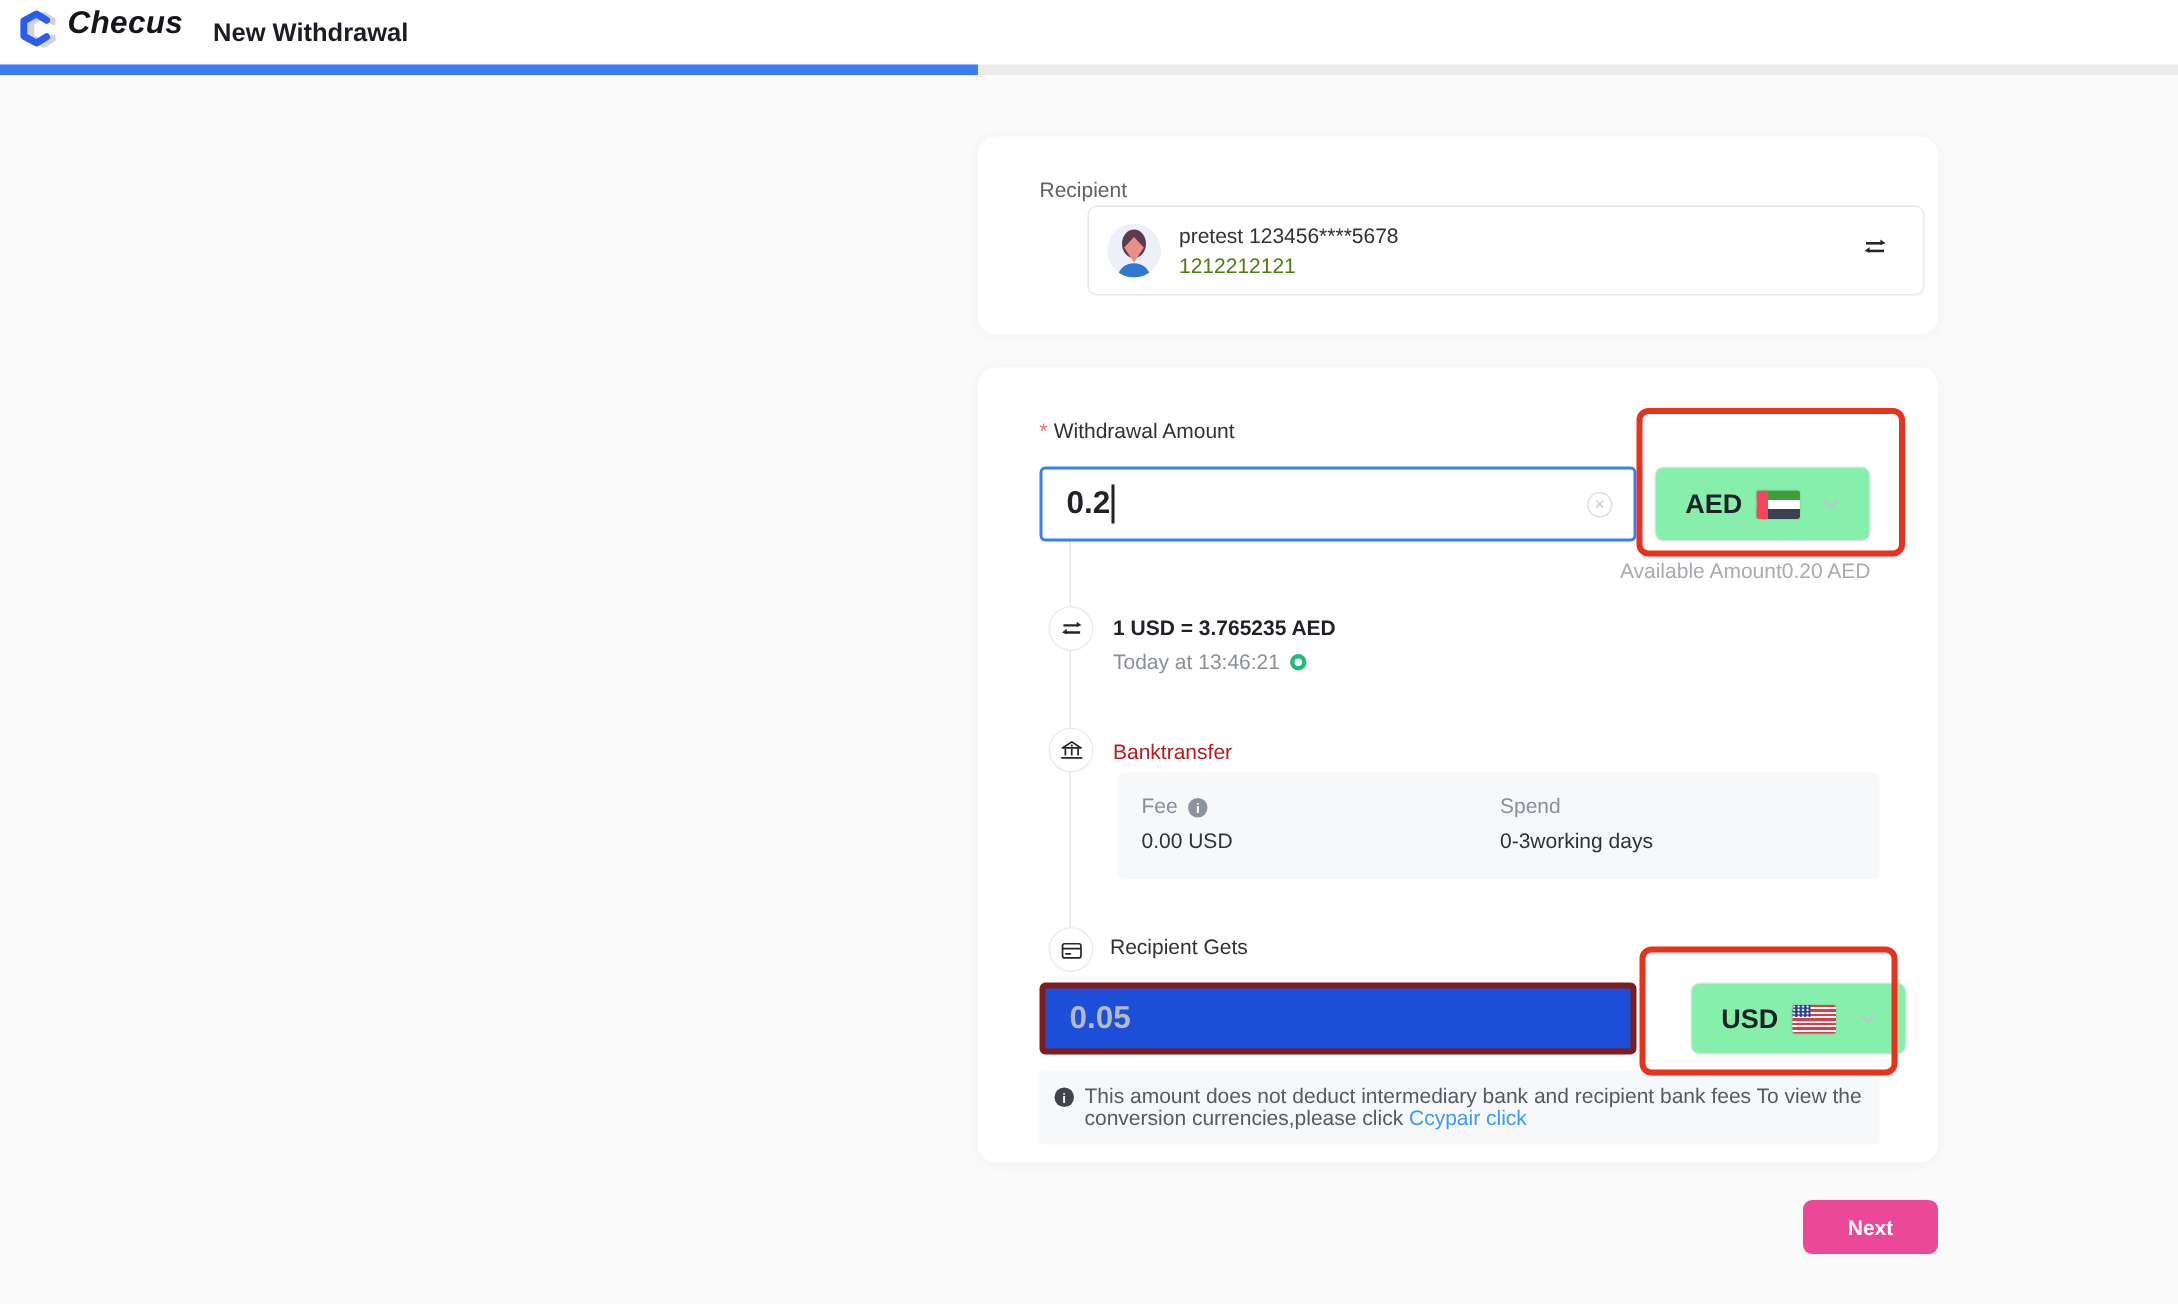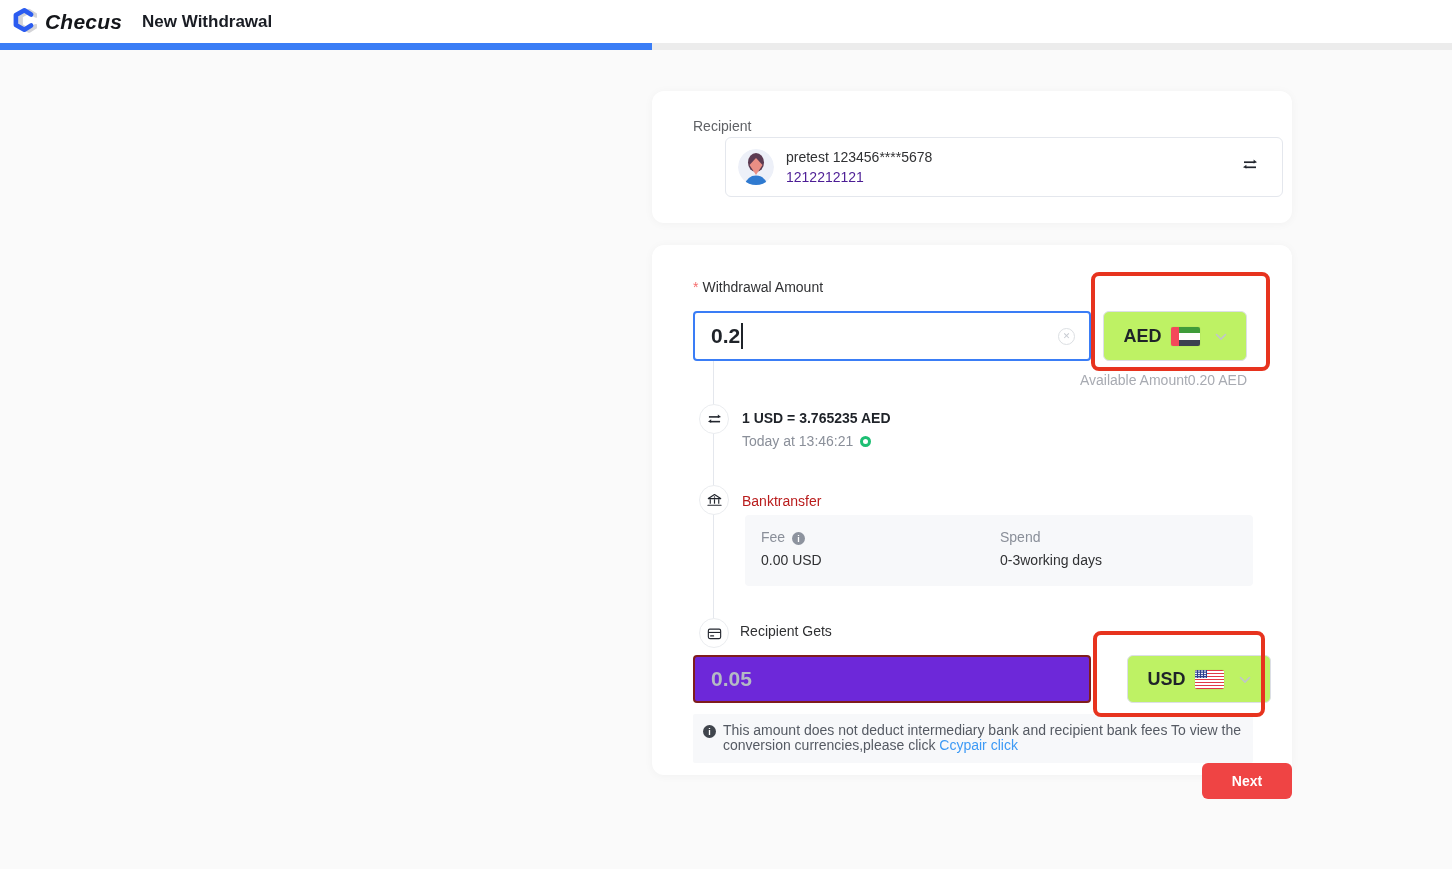--- a/index.html
+++ b/index.html
@@ -1,52 +1,52 @@
 <!DOCTYPE html>
 <html><head>
 <meta charset="utf-8">
 <style>
   * { margin:0; padding:0; box-sizing:border-box; }
   html,body { width:1452px; height:869px; }
   body { font-family:"Liberation Sans", sans-serif; background:#fafafa; position:relative; overflow:hidden; }
 
   
   .header { position:absolute; left:0; top:0; width:1452px; height:43px; background:#ffffff; display:flex; align-items:center; padding-left:10px; z-index:3; }
-  .brand { display:flex; align-items:center; gap:8px; }
+  .brand { display:flex; align-items:flex-start; gap:8px; }
   .brand-name { font-size:21px; font-weight:bold; font-style:italic; color:#14161a; letter-spacing:0.2px; }
   .page-title { font-size:17px; font-weight:bold; color:#1a1d24; margin-left:20px; }
 
   .progress-track { position:absolute; left:0; top:43px; width:1452px; height:7px; background:#ececec; z-index:3; }
   .progress-fill { position:absolute; left:0; top:0; height:7px; width:652px; background:#3a7df6; }
 
   
   .card { position:absolute; left:652px; width:640px; background:#ffffff; border-radius:12px; box-shadow:0 1px 10px rgba(0,0,0,0.04); }
   .card-recipient { top:91px; height:132px; }
   .card-form { top:245px; height:530px; }
 
   
   .recipient-label { position:absolute; left:41px; top:27px; font-size:14px; color:#606266; }
   .recipient-box { position:absolute; left:41px; top:46px; width:558px; height:60px; border:1px solid #e4e7ed; border-radius:6px; display:flex; align-items:center; padding:0 24px 0 12px;margin-left:32px; }
   .avatar { width:36px; height:36px; flex:0 0 36px; }
   .recipient-texts { margin-left:12px; display:flex; flex-direction:column; gap:4px; }
   .recipient-name { font-size:14px; color:#303133; }
-  .recipient-account { font-size:14px; color:#4c1d95; }
+  .recipient-account { font-size:14px; color:#4d7c0f; }
   .recipient-spacer { flex:1; }
 
   
   .field-label { position:absolute; left:41px; top:34px; font-size:14px; color:#303133; }
   .req-mark { color:#f56c6c; margin-right:4px; }
 
   .amount-input { position:absolute; left:41px; top:66px; width:398px; height:50px; background:#ffffff; border:2px solid #3a7df6; border-radius:4px; display:flex; align-items:center; padding:0 14px 0 16px; }
   .amount-value { font-size:21px; font-weight:bold; color:#1f2329; }
   .text-cursor { display:inline-block; width:2px; height:26px; background:#1f2329; margin-left:1px; }
   .amount-spacer { flex:1; }
   .clear-icon { width:17px; height:17px; border:1px solid #dcdfe3; border-radius:50%; color:#c6cad1; font-size:9px; display:flex; align-items:center; justify-content:center; }
 
-  .select { position:absolute; width:144px; background:#bef264; border:1px solid #dcdfe6; border-radius:6px; display:flex; align-items:center; justify-content:center; }
+  .select { position:absolute; width:144px; background:#86efac; border:1px solid #dcdfe6; border-radius:6px; display:flex; align-items:center; justify-content:center; }
   .select-from { left:451px; top:66px; height:50px; }
   .select-to { left:451px; top:410px; height:48px;margin-left:24px; }
   .ccy-code { font-size:18px; font-weight:bold; color:#1f2329; }
   .flag { width:29px; height:19px; border-radius:2px; margin-left:9px; position:relative; overflow:hidden; box-shadow:0 0 1px rgba(0,0,0,0.25); }
   .flag-aed { background-image:linear-gradient(90deg, #f4475a 0 8px, rgba(0,0,0,0) 8px), linear-gradient(180deg, #3f9c3a 0 33.3%, #ffffff 33.3% 66.6%, #3c4150 66.6% 100%); }
   .flag-usd { background:repeating-linear-gradient(180deg, #e03a47 0 1.5px, #ffffff 1.5px 3px); }
   .flag-usd::after { content:""; position:absolute; left:0; top:0; width:12px; height:8px; background-color:#2b3f8e; background-image:radial-gradient(circle at 1px 1px, #ffffff 0.6px, rgba(0,0,0,0) 0.9px); background-size:3px 2.3px; }
   .chevron { margin-left:15px; }
 
   .annotation-box { position:absolute; border:4px solid #e7331e; border-radius:8px; z-index:6; pointer-events:none; }
@@ -69,29 +69,29 @@
   .method-label { position:absolute; left:90px; top:248px; font-size:14px; color:#b91c1c; }
 
   .fee-box { position:absolute; left:93px; top:270px; width:508px; height:71px; background:#f7f8fa; border-radius:4px; }
   .fee-col1 { position:absolute; left:16px; top:14px; }
   .fee-col2 { position:absolute; left:255px; top:14px; }
   .fee-label-row { display:flex; align-items:flex-end; gap:7px; font-size:14px; color:#8a8f99; }
   .fee-value { margin-top:7px; font-size:14px; color:#303133; }
   .info-dot { width:13px; height:13px; border-radius:50%; background:#8d939e; color:#ffffff; font-size:9px; font-weight:bold; display:flex; align-items:center; justify-content:center; }
 
   .gets-label { position:absolute; left:88px; top:378px; font-size:14px; color:#303133; }
-  .gets-input { position:absolute; left:41px; top:410px; width:398px; height:48px; background:#6d28d9; border:2px solid #7f1d1d; border-radius:4px; display:flex; align-items:center; padding-left:16px; }
+  .gets-input { position:absolute; left:41px; top:410px; width:398px; height:48px; background:#1d4ed8; border:4px solid #7f1d1d; border-radius:4px; display:flex; align-items:center; padding-left:16px; }
   .gets-value { font-size:21px; font-weight:bold; color:#b4bac4; }
 
   .note-box { position:absolute; left:41px; top:469px; width:560px; height:49px; background:#f7f8fa; border-radius:2px; }
   .note-icon { position:absolute; left:10px; top:11px; width:13px; height:13px; border-radius:50%; background:#40454d; color:#ffffff; font-size:9px; font-weight:bold; display:flex; align-items:center; justify-content:center; }
   .note-text { position:absolute; left:30px; top:9px; width:522px; font-size:14px; line-height:15px; color:#555a63; }
   .note-link { color:#3d9af5; cursor:pointer; }
 
-  .next-button { position:absolute; left:1202px; top:763px; width:90px; height:36px; background:#ef4444; border:none; border-radius:6px; color:#ffffff; font-size:14px; font-weight:bold; font-family:"Liberation Sans", sans-serif; cursor:pointer; }
+  .next-button { position:absolute; left:1202px; top:800px; width:90px; height:36px; background:#ec4899; border:none; border-radius:6px; color:#ffffff; font-size:14px; font-weight:bold; font-family:"Liberation Sans", sans-serif; cursor:pointer; }
 </style>
 </head>
 <body>
 
 <div class="header">
   <div class="brand">
     <span>
       <svg width="27" height="30" viewBox="0 0 32 32">
         <polyline points="27,10 19,5 9,10.5 9,22.5 19,28 27,23" fill="none" stroke="#d4d4d8" stroke-width="5.5" stroke-linejoin="round" stroke-linecap="round" transform="translate(3.5,0.5)"></polyline>
         <polyline points="25,9.5 17,4.5 7,10 7,22 17,27.5 25,22.5" fill="none" stroke="#2b5cf0" stroke-width="5.5" stroke-linejoin="round" stroke-linecap="round"></polyline>

